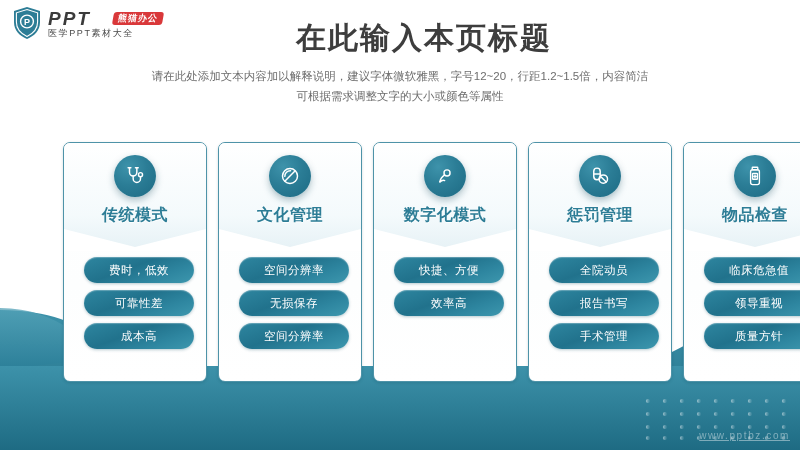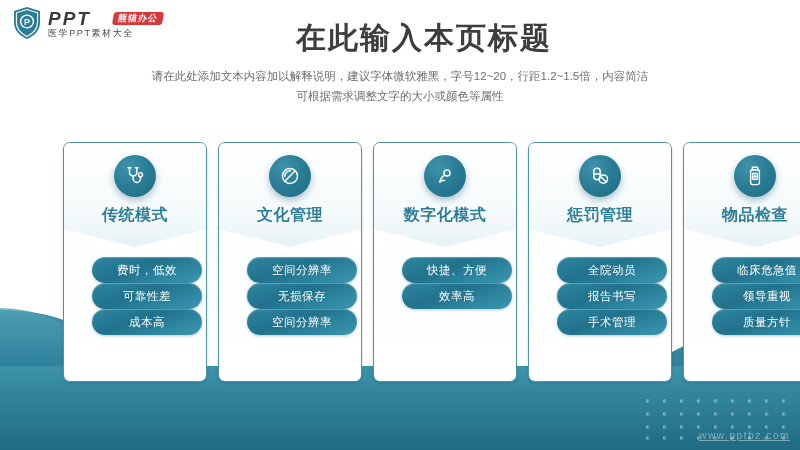--- a/index.html
+++ b/index.html
@@ -169,27 +169,27 @@
     text-align: center;
     font-size: 16px;
     font-weight: bold;
     color: #2d7d96;
     letter-spacing: 0.5px;
     text-shadow: 0 1px 0 rgba(255,255,255,0.9);
   }
 
   .pills {
     position: absolute;
-    left: 12px;
+    left: 4px;
     top: 114px;
     width: 100%;
     display: flex;
     flex-direction: column;
     align-items: center;
-    gap: 0;
+    gap: 7px;
   }
   .pill {
     width: 110px;
     height: 26px;
     border-radius: 13px;
     background: linear-gradient(160deg, #2e86a0 0%, #21728c 42%, #2e86a0 72%, #3d97ae 100%);
     box-shadow: inset 0 1px 1px rgba(255,255,255,0.28),
                 0 1px 3px rgba(20, 80, 100, 0.30);
     color: #ffffff;
     font-size: 11.5px;

